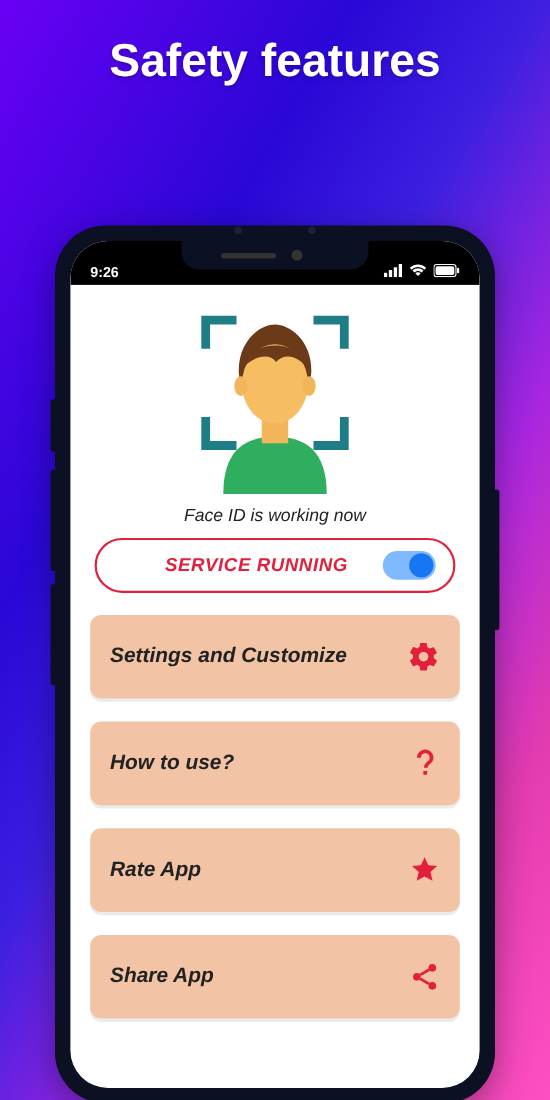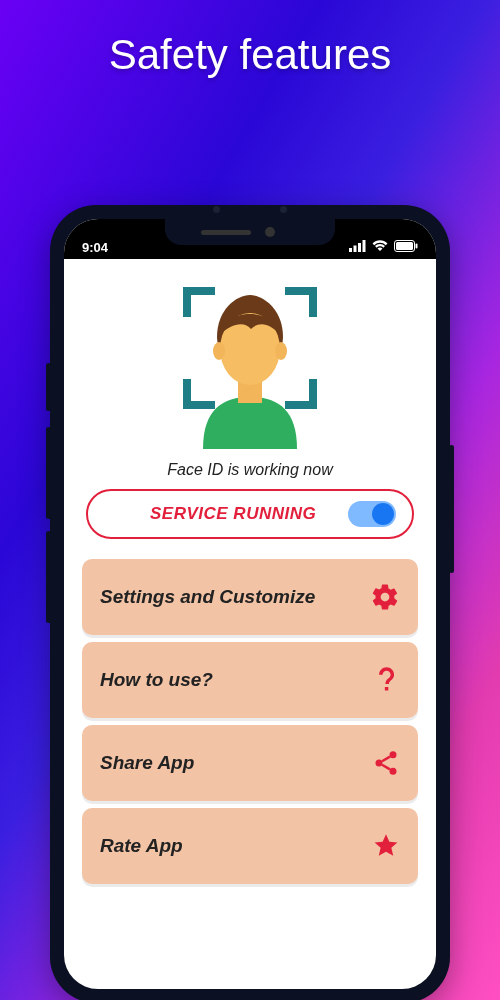--- a/index.html
+++ b/index.html
@@ -6,21 +6,21 @@
   html, body { width: 500px; height: 1000px; }
   body {
     font-family: -apple-system, "Segoe UI", Arial, sans-serif;
     background: linear-gradient(120deg, #6a00f4 0%, #2a07d6 30%, #3a1fe0 45%, #a726e0 65%, #e23bb0 82%, #ff4fc2 100%);
     position: relative;
     overflow: hidden;
   }
   .hero {
     text-align: center;
     color: #fff;
-    font-weight: 400;
+    font-weight: 700;
     font-size: 42px;
     line-height: 1.3;
     padding-top: 28px;
     text-shadow: 0 2px 4px rgba(0,0,0,0.25);
   }
   .hero .line2 { margin-top: 6px; }
 
   .phone-wrap {
     position: absolute;
     left: 50%;
@@ -138,21 +138,21 @@
     cursor: pointer;
   }
   .toggle .knob {
     position: absolute;
     right: 2px; top: 2px;
     width: 22px; height: 22px;
     background: #1976f2;
     border-radius: 50%;
   }
 
-  .menu { display: flex; flex-direction: column; gap: 7px; }
+  .menu { display: flex; flex-direction: column; gap: 21px; }
   .menu-item {
     background: #f3c3a6;
     border-radius: 10px;
     height: 76px;
     display: flex;
     align-items: center;
     justify-content: space-between;
     padding: 0 18px;
     box-shadow: 0 3px 0 rgba(0,0,0,0.08);
     cursor: pointer;
@@ -180,21 +180,21 @@
     <div class="side-btn r1"></div>
     <div class="topdots">
         <span></span>
         <span></span>
       </div>
 
     <div class="screen">
       <div class="notch"></div>
 
       <div class="statusbar">
-        <span>9:04</span>
+        <span>9:26</span>
         <div class="status-icons">
           <span>
             <svg width="17" height="12" viewBox="0 0 17 12">
                 <rect x="0" y="8" width="3" height="4" fill="#fff"></rect>
                 <rect x="4.5" y="5.5" width="3" height="6.5" fill="#fff"></rect>
                 <rect x="9" y="3" width="3" height="9" fill="#fff"></rect>
                 <rect x="13.5" y="0" width="3" height="12" fill="#fff"></rect>
               </svg>
           </span>
           <span>
@@ -262,38 +262,38 @@
           <div class="menu-item">
             <span class="label">How to use?</span>
             <span class="icon">
               <svg width="28" height="30" viewBox="0 0 24 26" fill="#e3203c">
                   <path d="M11 19h3v3h-3zM12.5 2C8.9 2 6 4.9 6 8.5h3C9 6.6 10.6 5 12.5 5S16 6.6 16 8.5c0 3.5-4.5 3-4.5 8h3c0-3.3 4.5-3.5 4.5-8C19 4.9 16.1 2 12.5 2z"></path>
                 </svg>
             </span>
           </div>
 
           <div class="menu-item">
+            <span class="label">Rate App</span>
+            <span class="icon">
+              <svg width="28" height="28" viewBox="0 0 24 24" fill="#e3203c">
+                  <path d="M12 2l2.9 6.3 6.9.6-5.2 4.6 1.6 6.8L12 16.9 5.8 20.3l1.6-6.8L2.2 8.9l6.9-.6z"></path>
+                </svg>
+            </span>
+          </div>
+
+          <div class="menu-item">
             <span class="label">Share App</span>
             <span class="icon">
               <svg width="28" height="28" viewBox="0 0 24 24" fill="#e3203c">
                   <circle cx="18" cy="5" r="3"></circle>
                   <circle cx="6" cy="12" r="3"></circle>
                   <circle cx="18" cy="19" r="3"></circle>
                   <path d="M8.6 13.5 15.4 17.5M15.4 6.5 8.6 10.5" stroke="#e3203c" stroke-width="2.2"></path>
                 </svg>
             </span>
           </div>
 
-          <div class="menu-item">
-            <span class="label">Rate App</span>
-            <span class="icon">
-              <svg width="28" height="28" viewBox="0 0 24 24" fill="#e3203c">
-                  <path d="M12 2l2.9 6.3 6.9.6-5.2 4.6 1.6 6.8L12 16.9 5.8 20.3l1.6-6.8L2.2 8.9l6.9-.6z"></path>
-                </svg>
-            </span>
-          </div>
-
         </div>
 
       </div>
     </div>
   </div>
 </div>
 
 </body></html>

